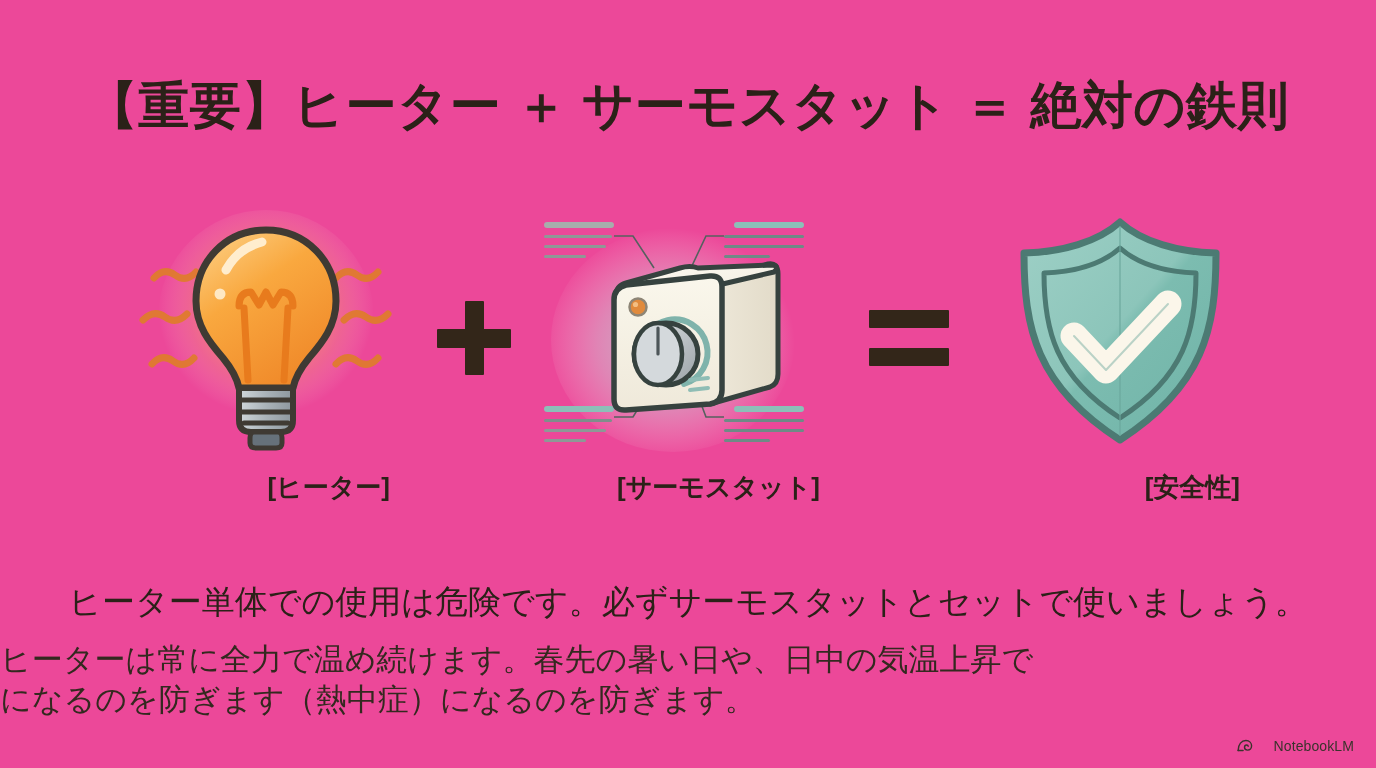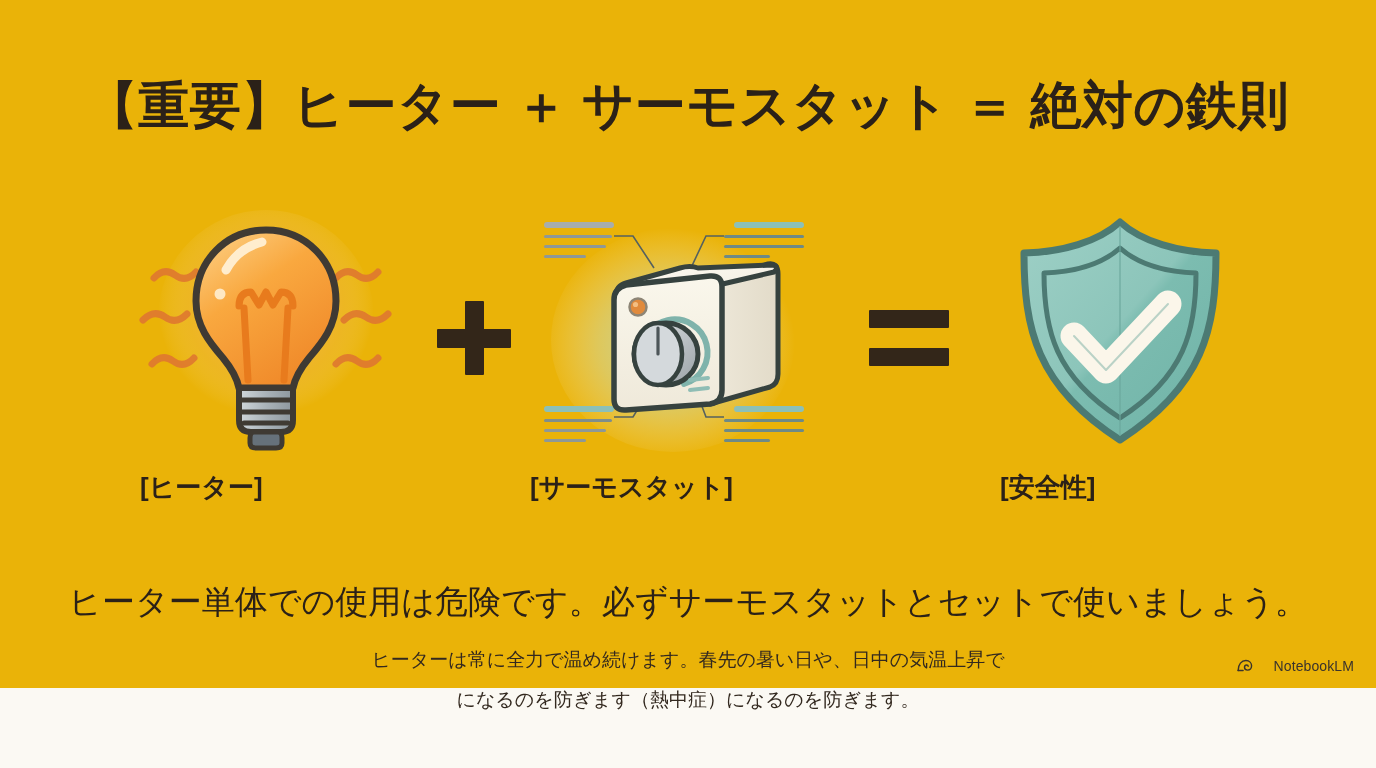--- a/index.html
+++ b/index.html
@@ -10,22 +10,22 @@
     width: 1376px;
     height: 768px;
     background: #fbf9f3;
     font-family: "Liberation Sans", "DejaVu Sans", sans-serif;
     overflow: hidden;
     position: relative;
   }
   .slide {
     position: relative;
     width: 1376px;
-    height: 688px;
-    background: #eab308;
+    height: 768px;
+    background: #ec4899;
   }
 
   
   .title {
     position: absolute;
     top: 72px;
     left: 0;
     width: 1376px;
     text-align: center;
     font-size: 51px;
@@ -105,21 +105,21 @@
   .labels {
     position: absolute;
     top: 470px;
     left: 0;
     width: 1376px;
     height: 40px;
   }
   .label {
     position: absolute;
     top: 0;
-    text-align: left;
+    text-align: right;
     font-size: 26px;
     font-weight: bold;
     color: #2b2118;
     white-space: nowrap;
   }
   .label-heater { left: 140px;  width: 250px; }
   .label-thermo { left: 530px;  width: 290px; }
   .label-shield { left: 1000px; width: 240px; }
 
   
@@ -132,22 +132,21 @@
     font-size: 33px;
     font-weight: normal;
     color: #2b2118;
     white-space: nowrap;
   }
   .subtext {
     position: absolute;
     top: 640px;
     left: 0;
     width: 1376px;
-    text-align: center;
-    font-size: 19px;
+    font-size: 31px;
     line-height: 40px;
     color: #33291f;
   }
   .subtext .line { display: block; white-space: nowrap; }
 
   
   .watermark {
     position: absolute;
     right: 22px;
     bottom: 14px;

